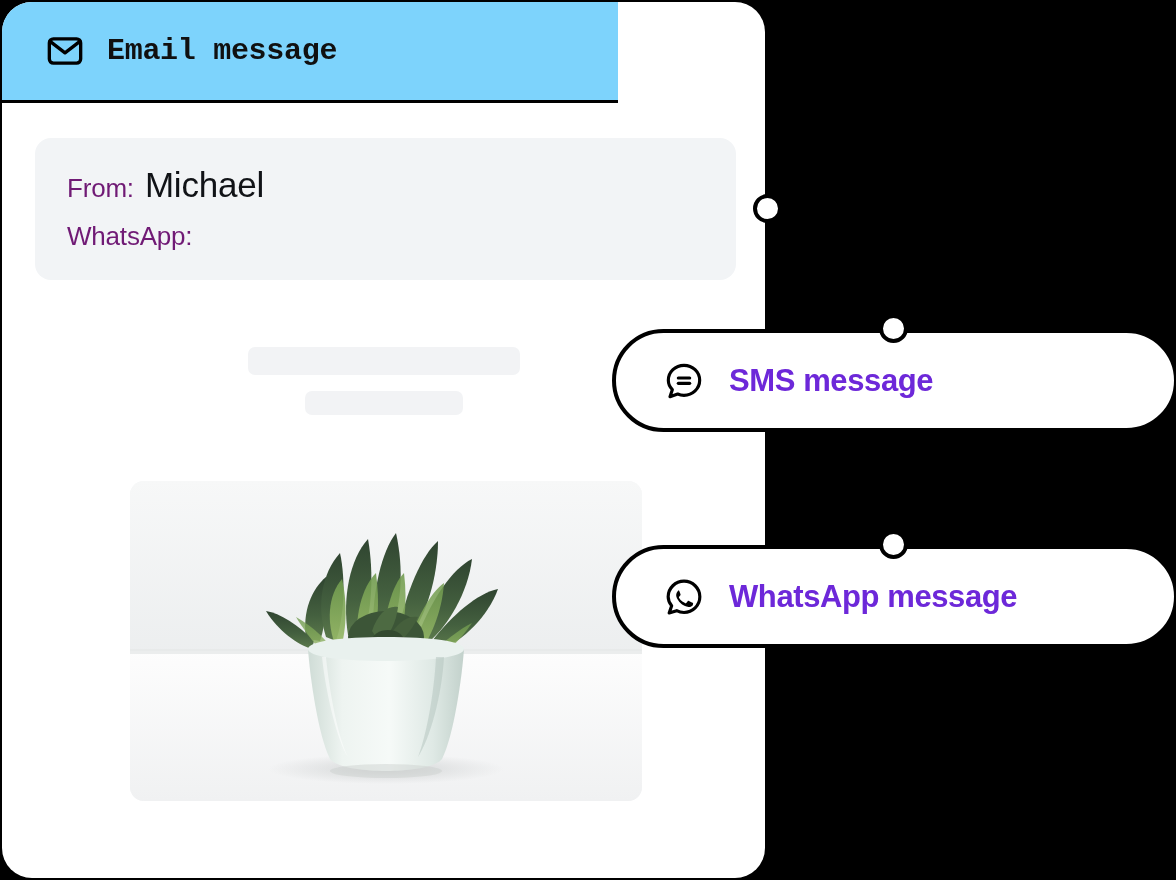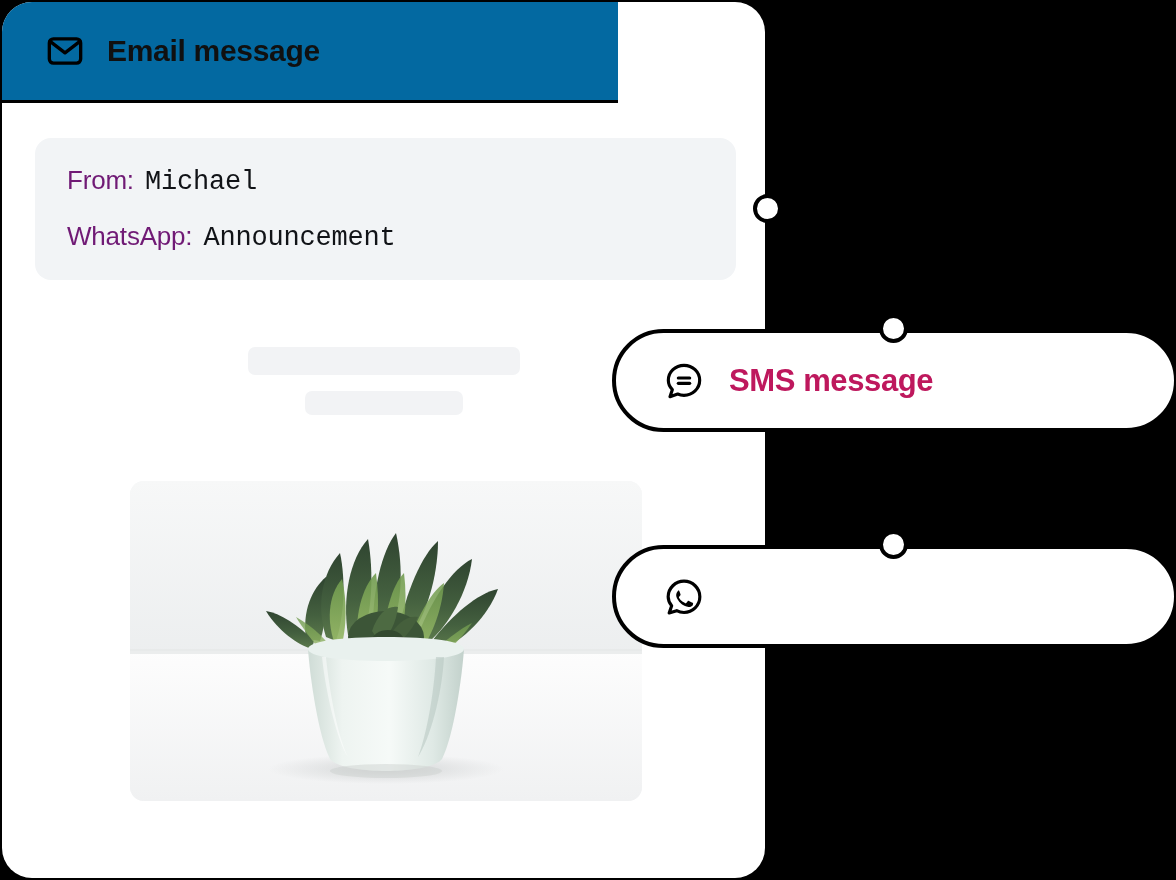--- a/index.html
+++ b/index.html
@@ -29,25 +29,26 @@
     background: #ffffff;
     border-radius: 30px;
     overflow: hidden;
   }
 
   #email-header {
     position: absolute;
     left: 0; top: 0;
     width: 616px;
     height: 101px;
-    background: #0369a1;
+    background: #7dd3fc;
     border-bottom: 3px solid #000000;
     display: flex;
     align-items: center;
     padding-left: 44px;
+    font-family: Liberation Mono, monospace;
   }
 
   #email-header .mail-icon {
     width: 38px;
     height: 38px;
     flex: 0 0 38px;
     display: block;
   }
 
   #email-header .title {
@@ -78,26 +79,25 @@
   }
 
   .meta-label {
     font-size: 26px;
     color: #701a75;
     font-weight: 400;
     letter-spacing: -0.2px;
   }
 
   .meta-value {
-    font-size: 27px;
+    font-size: 35px;
     color: #111317;
     font-weight: 500;
     margin-left: 11px;
     letter-spacing: -0.2px;
-    font-family: Liberation Mono, monospace;
   }
 
   
   #skeletons {
     position: absolute;
     left: 0;
     top: 345px;
     width: 763px;
   }
 
@@ -142,21 +142,21 @@
     width: 40px;
     height: 40px;
     flex: 0 0 40px;
     display: block;
   }
 
   .channel-card .chan-label {
     margin-left: 25px;
     font-size: 31px;
     font-weight: 600;
-    color: #be185d;
+    color: #6d28d9;
     letter-spacing: -0.4px;
     line-height: 1;
     white-space: nowrap;
   }
 
   
   .connector-dot {
     position: absolute;
     width: 29px;
     height: 29px;
@@ -186,21 +186,20 @@
       <span class="title">Email message</span>
     </div>
 
     <div id="meta-block">
       <div class="meta-row">
         <span class="meta-label">From:</span>
         <span class="meta-value">Michael</span>
       </div>
       <div class="meta-row">
         <span class="meta-label">WhatsApp:</span>
-        <span class="meta-value">Announcement</span>
       </div>
     </div>
 
     <div id="skeletons">
       <div class="skeleton line-1"></div>
       <div class="skeleton line-2"></div>
     </div>
 
     <div id="photo">
       <svg viewBox="0 0 512 320" xmlns="http://www.w3.org/2000/svg">
@@ -307,19 +306,20 @@
                  C14.7 18.2 15.1 18.0 15.6 18.0 C16.1 17.9 17.1 17.4 17.3 16.8
                  C17.5 16.2 17.5 15.7 17.4 15.6 C17.3 15.5 17.1 15.4 16.8 15.3
                  C16.5 15.1 15.2 14.5 14.9 14.4 C14.6 14.3 14.4 14.2 14.2 14.5
                  C14.0 14.8 13.5 15.4 13.3 15.6 C13.2 15.8 13.0 15.8 12.7 15.7
                  C12.4 15.5 11.5 15.2 10.5 14.3 C9.7 13.6 9.2 12.7 9.0 12.4
                  C8.9 12.1 9.0 12.0 9.1 11.8 C9.3 11.7 9.4 11.5 9.6 11.3
                  C9.7 11.1 9.8 11.0 9.9 10.8 C10.0 10.6 9.9 10.4 9.9 10.3
                  C9.8 10.1 9.3 8.8 9.1 8.3 C8.9 7.9 8.7 7.9 8.6 7.9 Z" fill="#000000"></path>
       </svg>
     </span>
+    <span class="chan-label">WhatsApp message</span>
   </div>
 
   <div id="dot-email" class="connector-dot"></div>
   <div id="dot-sms" class="connector-dot"></div>
   <div id="dot-whats" class="connector-dot"></div>
 
 </div>
 
 </body></html>

